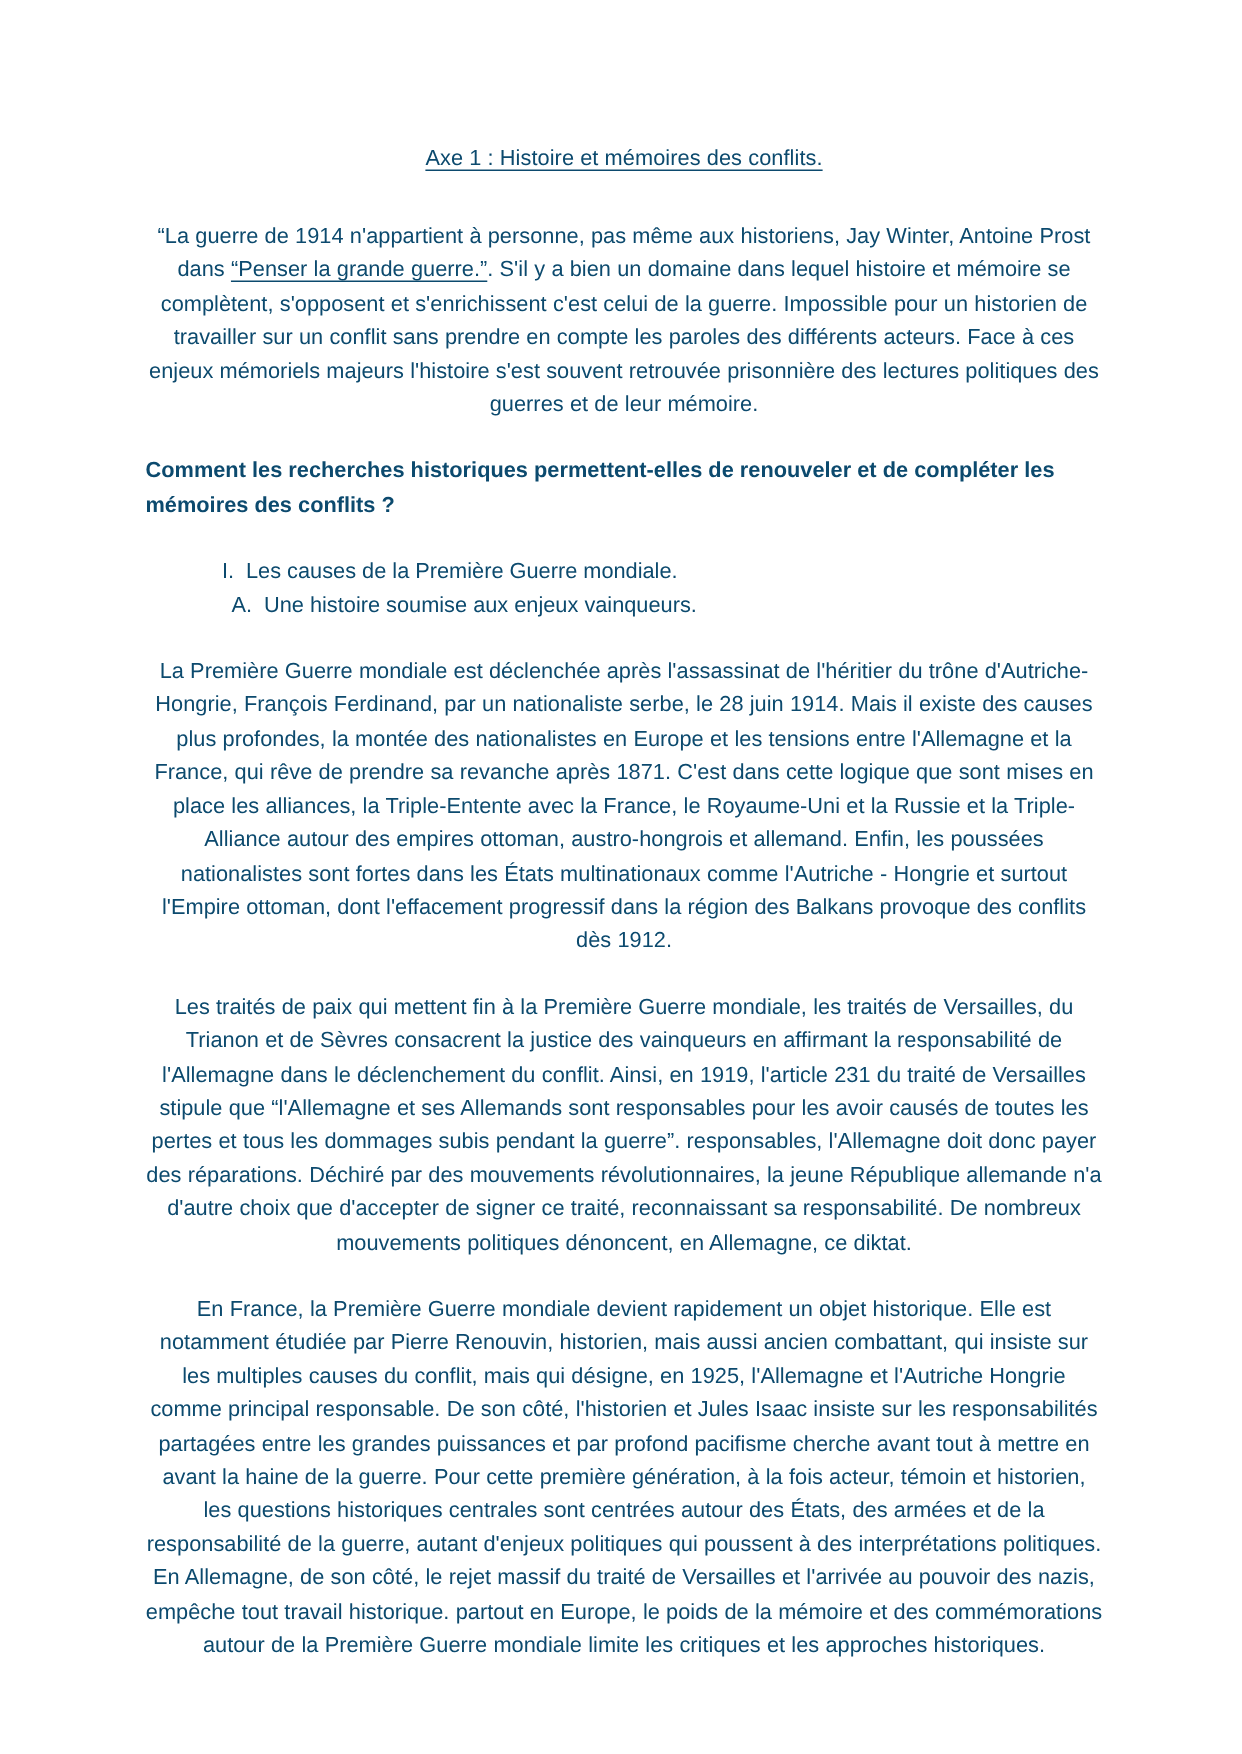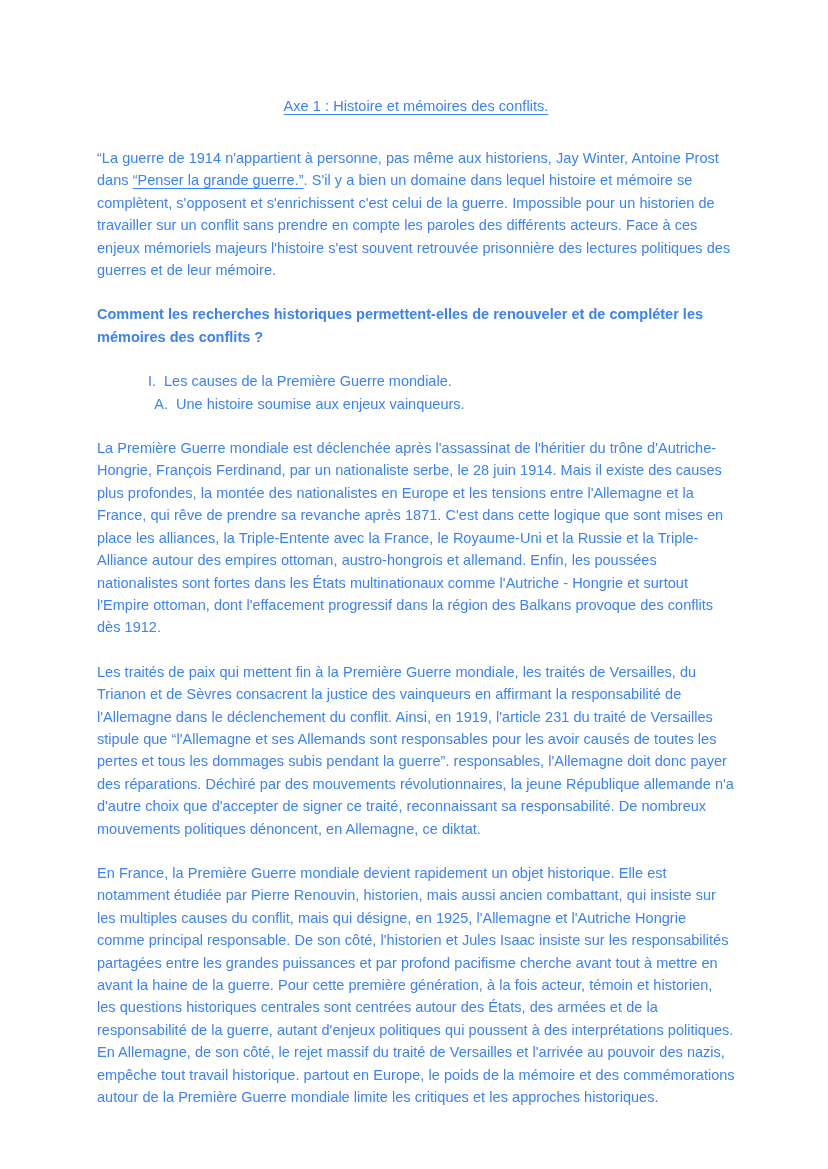--- a/index.html
+++ b/index.html
@@ -11,21 +11,21 @@
 
   .page {
     position: relative;
     width: 828px;
     height: 1169px;
     margin: 0 auto;
     background: #ffffff;
     box-sizing: border-box;
     overflow: hidden;
     font-family: "Liberation Sans", "DejaVu Sans", sans-serif;
-    color: #3b82f6;
+    color: #0c4a6e;
     -webkit-font-smoothing: antialiased;
   }
 
   .doc-body {
     position: absolute;
     left: 97px;
     top: 96px;
     width: 638px;
   }
 
@@ -39,21 +39,21 @@
   }
   .doc-title span.u {
     text-decoration: underline;
     text-underline-offset: 2.5px;
   }
 
   p.para {
     font-size: 14.5px;
     line-height: 22.4px;
     margin: 0 0 22px 0;
-    text-align: left;
+    text-align: center;
     letter-spacing: 0.02px;
     word-spacing: 0.1px;
   }
 
   .q-bold {
     font-size: 14.5px;
     line-height: 22.4px;
     font-weight: bold;
     margin: 0 0 22px 0;
     letter-spacing: 0.01px;

